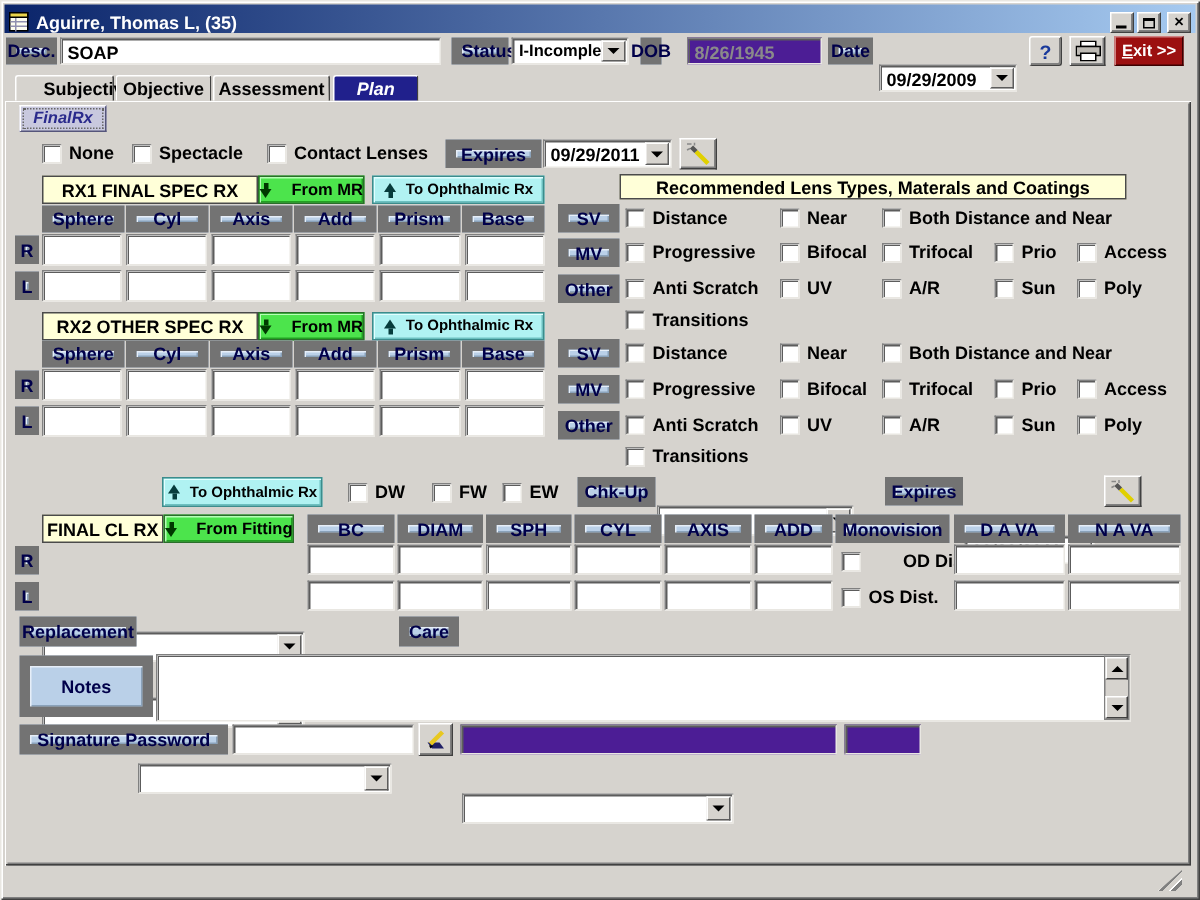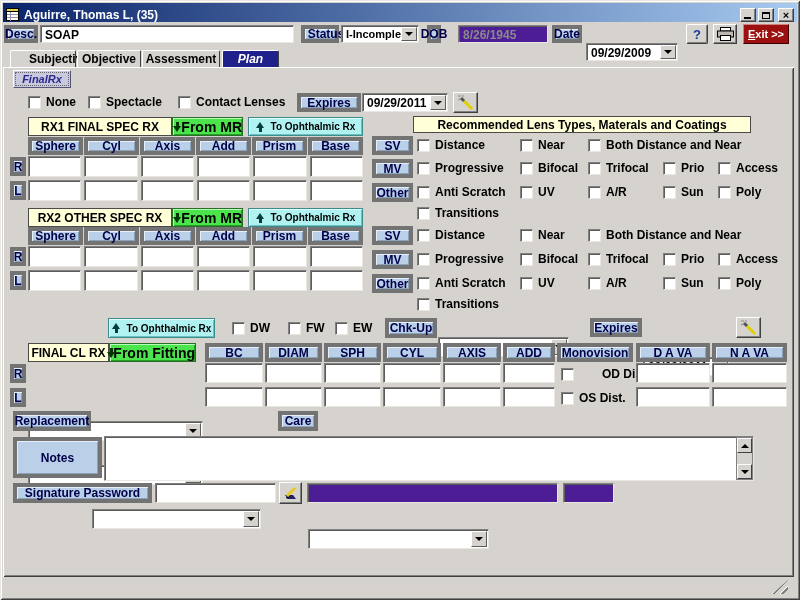--- a/index.html
+++ b/index.html
@@ -15,30 +15,30 @@
     background:linear-gradient(to right,#0a246a,#a6caf0);
     display:flex; align-items:flex-end; padding:0 3px; gap:4px; }
   .titletext { color:#fff; font-weight:bold; font-size:12px; flex:1; white-space:nowrap; }
   .winbtn { width:16px; height:14px; background:#d6d3ce; border:1px solid;
     border-color:#fff #404040 #404040 #fff; box-shadow:inset -1px -1px 0 #808080;
     display:flex; align-items:center; justify-content:center; position:relative; }
   .glyph-min { position:absolute; left:3px; bottom:2px; width:7px; height:2px; background:#000; }
   .glyph-max { width:8px; height:7px; border:1px solid #000; border-top:2px solid #000; }
   .glyph-close { font-size:11px; font-weight:bold; color:#000; line-height:10px; }
 
-  .lblb { background:#bad0e8; border:4px solid #737373;
+  .lblb { background:#bad0e8; border:7px solid #737373;
     box-shadow: inset 1px 1px 0 #e6eef8, inset -1px -1px 0 #8aa2ba;
     color:#00004a; font-weight:bold; font-size:12px;
     display:flex; align-items:center; justify-content:center; white-space:nowrap; }
   .ylwb { background:#ffffd8; border:1px solid #4a4a4a; color:#000; font-weight:bold; font-size:12px;
     display:flex; align-items:center; justify-content:center; white-space:nowrap; }
   .grnb { background:#4ce44c; border:1px solid #2a6e2a;
     box-shadow: inset 1px 1px 0 #b6ffb6, inset -1px -1px 0 #22a022;
-    color:#000; font-weight:bold; font-size:14px;
-    display:flex; align-items:center; justify-content:flex-end; gap:6px; white-space:nowrap; }
+    color:#000; font-weight:bold; font-size:11px;
+    display:flex; align-items:center; justify-content:space-between; gap:6px; white-space:nowrap; }
   .cynb { background:#b0f2f2; border:1px solid #3c8c8c;
     box-shadow: inset 1px 1px 0 #e2ffff, inset -1px -1px 0 #6cc0c0;
     color:#000; font-weight:bold; font-size:10px;
     display:flex; align-items:center; justify-content:center; gap:6px; white-space:nowrap; }
 
   .fld { background:#fff; border:1px solid; border-color:#808080 #e9e7e2 #e9e7e2 #808080;
     box-shadow: inset 1px 1px 0 #5c5c5c; }
   .fld.dis { background:#4c1d95; color:#8a8a8a; }
   .fldtext { font-weight:bold; font-size:12px; color:#000; padding:2px 4px; white-space:nowrap; overflow:hidden; }
   .fld.dis .fldtext, .fld.dis { color:#8a8a8a; }
@@ -492,21 +492,21 @@
       </label>
     <div class="abs fld" style="left:633px;top:320px;width:74px;height:20px;"></div>
     <div class="abs fld" style="left:709px;top:320px;width:75px;height:20px;"></div>
 
     <div class="abs lblb" style="left:10px;top:344px;width:78px;height:20px;">Replacement</div>
     <div class="abs fld combo" style="left:89px;top:344px;width:169px;height:20px;">
       <span class="arrowbtn">
           <i class="tri-dn"></i>
         </span>
     </div>
-    <div class="abs lblb" style="left:263px;top:344px;width:40px;height:20px;margin-left:12px;">Care</div>
+    <div class="abs lblb" style="left:263px;top:344px;width:40px;height:20px;">Care</div>
     <div class="abs fld combo" style="left:305px;top:344px;width:181px;height:20px;">
       <span class="arrowbtn">
           <i class="tri-dn"></i>
         </span>
     </div>
 
     <div class="abs lblb" style="left:10px;top:370px;width:89px;height:41px;">Notes</div>
     <div class="abs fld" style="left:101px;top:369px;width:650px;height:45px;">
       <div class="sbar" style="position:absolute;right:0;top:0;bottom:0;width:17px;">
         <span class="sbtn">

